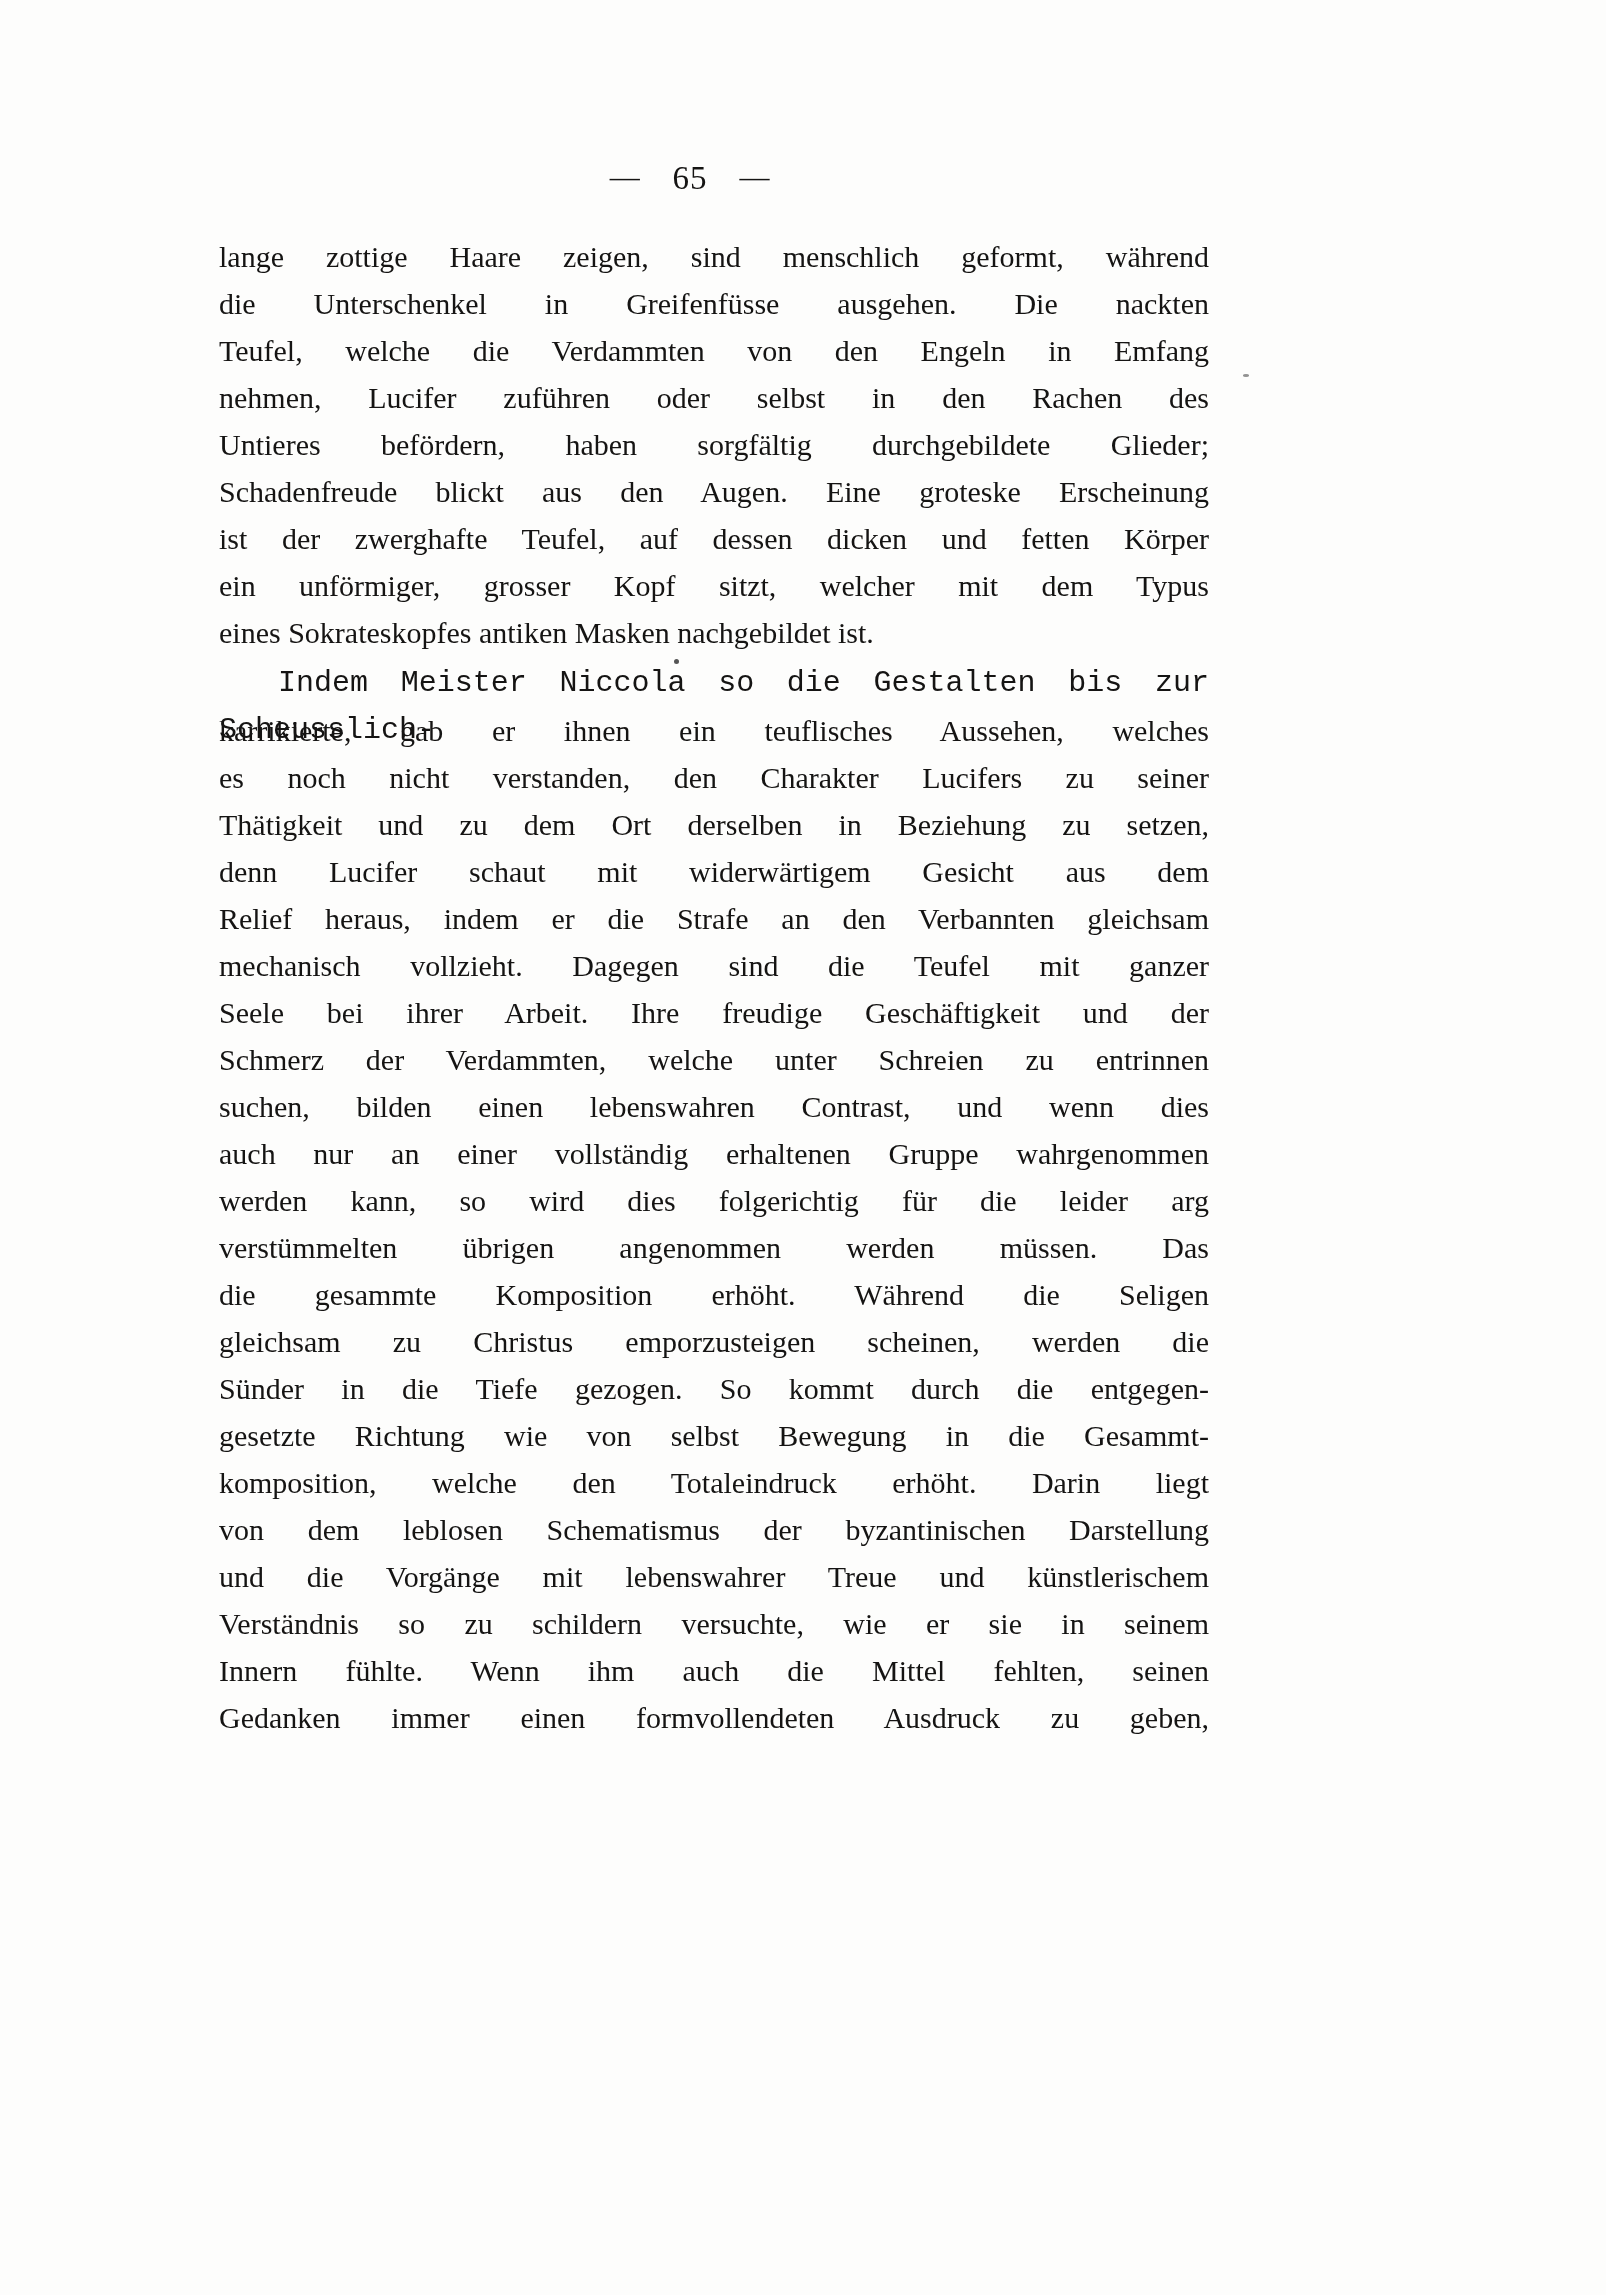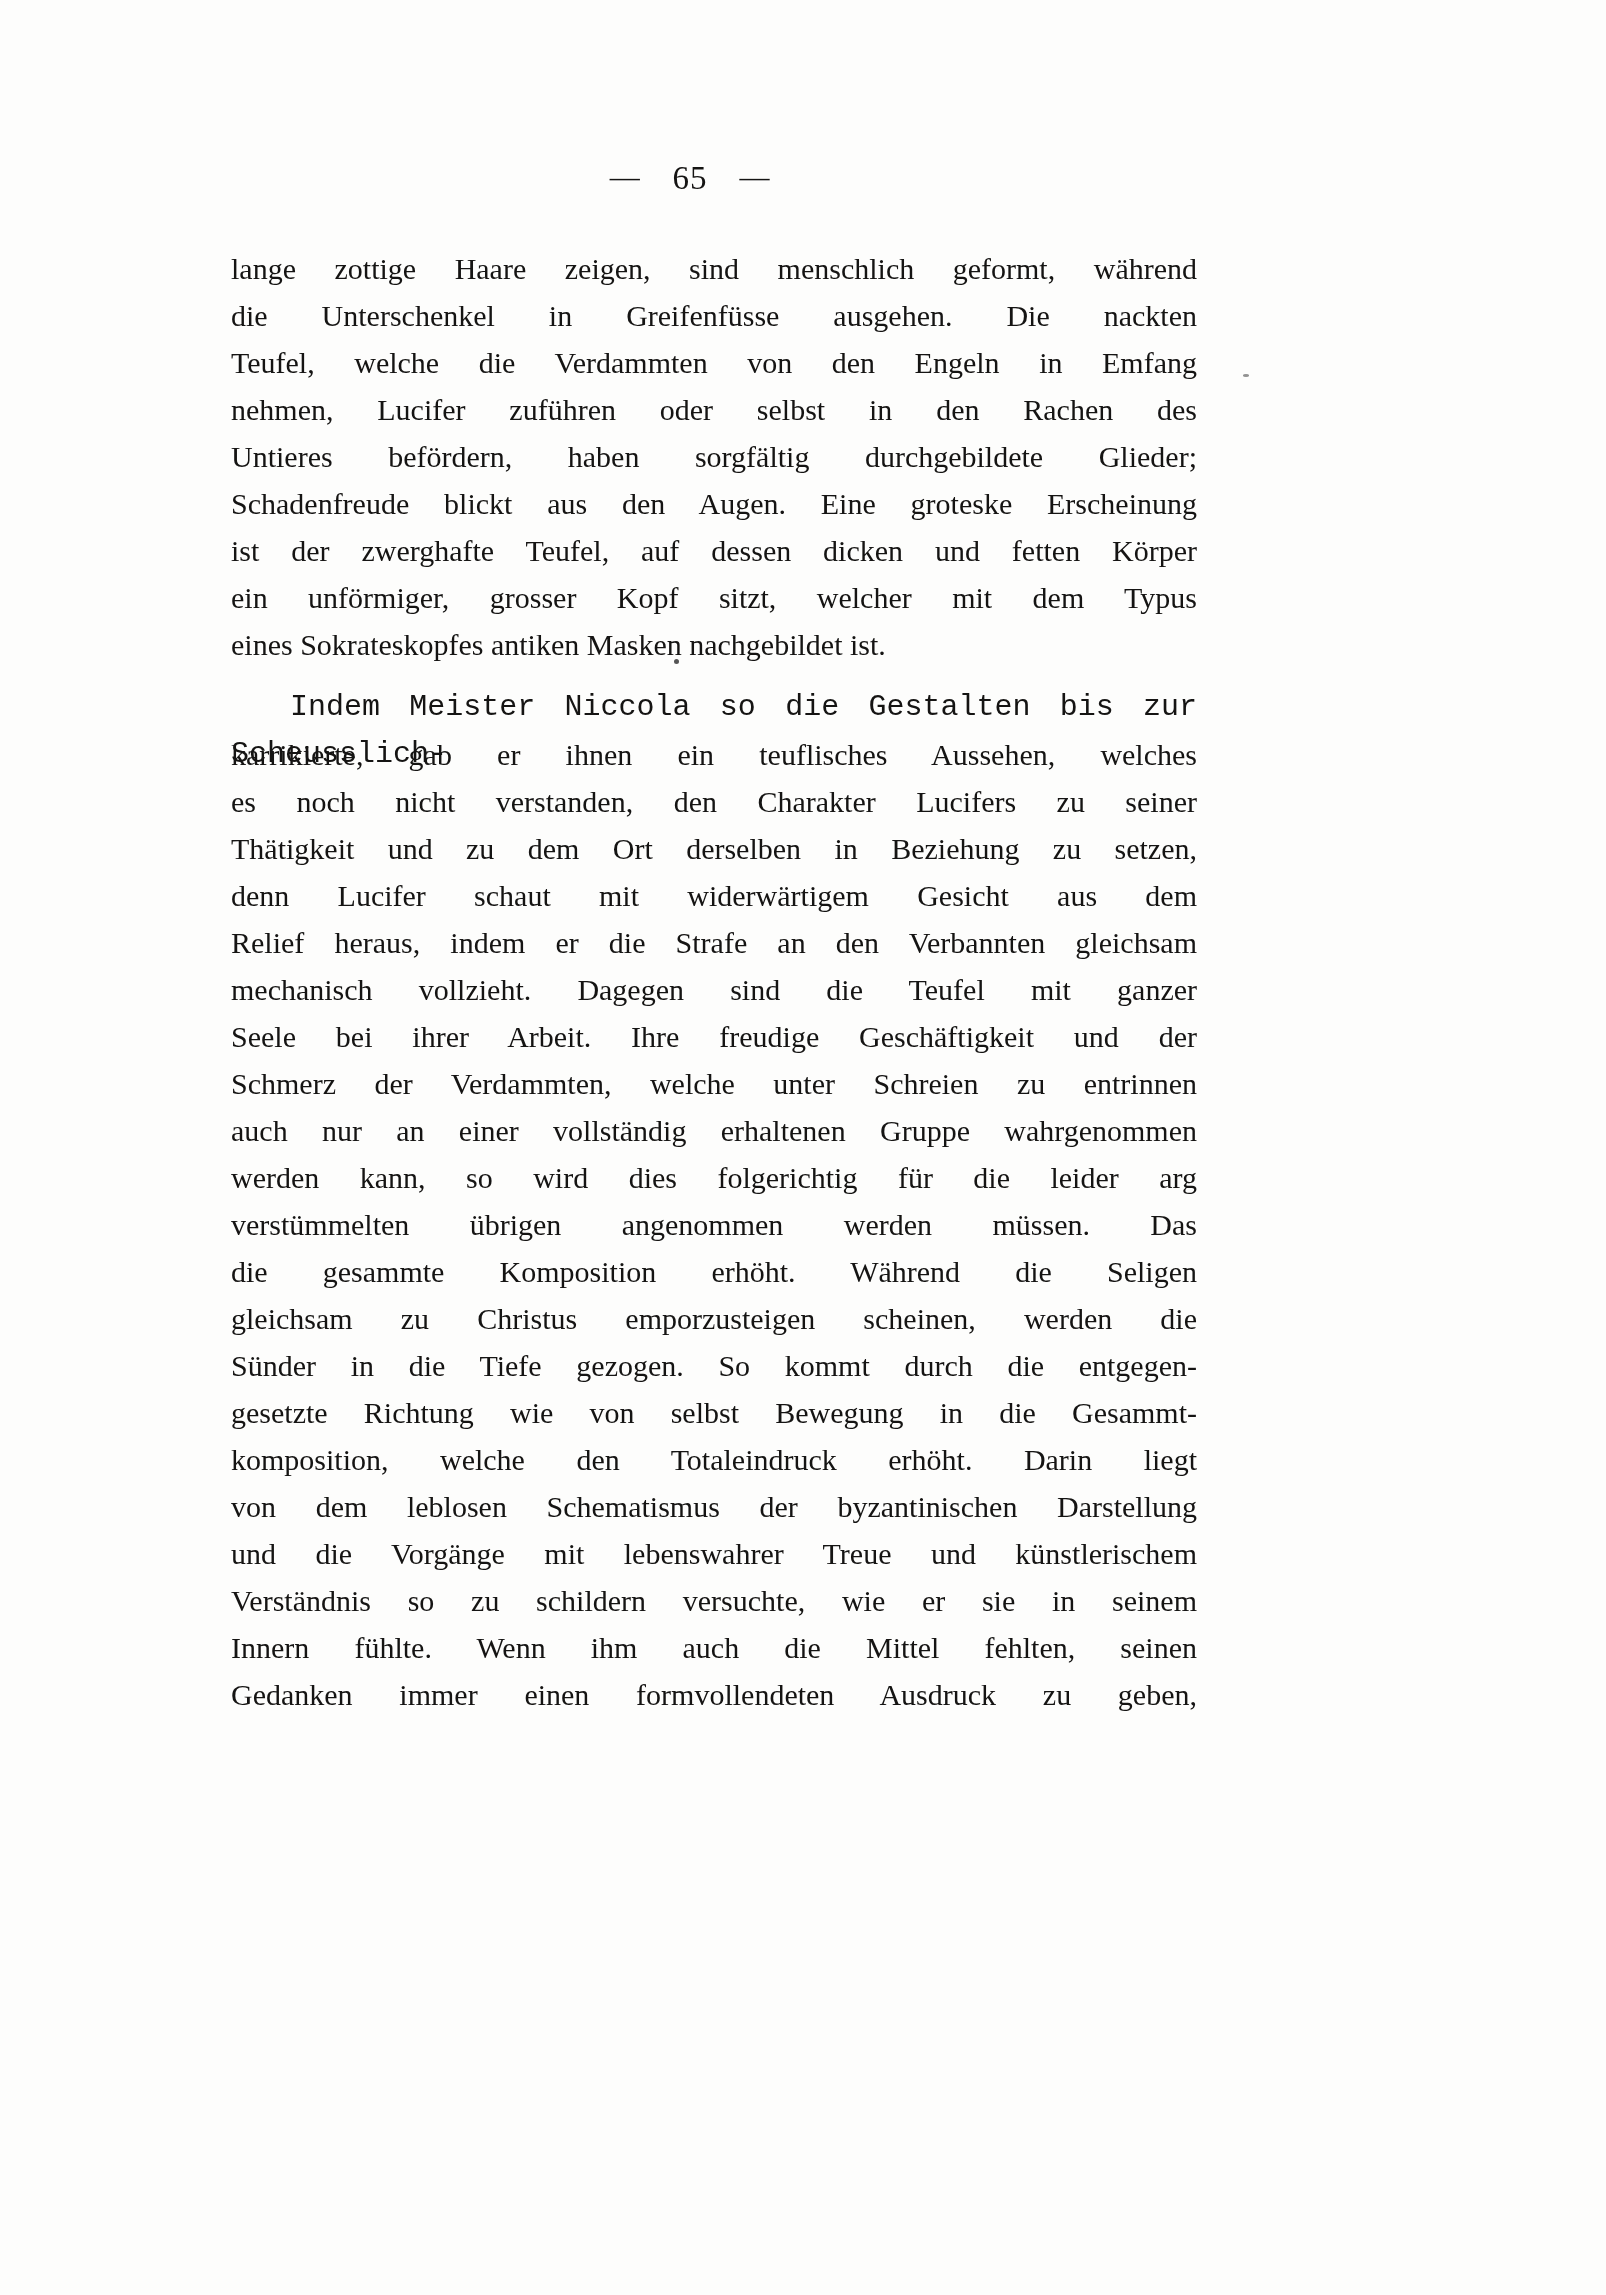--- a/index.html
+++ b/index.html
@@ -36,21 +36,21 @@
     top: -1.8px;
   }
   .page-body {
     position: absolute;
     top: 229px;
     left: 215px;
     width: 998px;
     font-size: 30px;
     line-height: 47px;
   }
-  .paragraph { margin: 16px; }
+  .paragraph { margin: 4px; }
   .line {
     text-align: justify;
     text-align-last: justify;
     text-justify: inter-word;
     white-space: normal;
     height: 47px;
     overflow: visible;
   }
   .line.indent { text-indent: 59px; font-family: Liberation Mono, monospace; }
   .line.last-short { text-align-last: left; }
@@ -87,20 +87,21 @@
       <div class="paragraph">
         <div class="line indent">Indem Meister Niccola so die Gestalten bis zur Scheusslich-</div>
         <div class="line">karrikierte, gab er ihnen ein teuflisches Aussehen, welches</div>
         <div class="line">es noch nicht verstanden, den Charakter Lucifers zu seiner</div>
         <div class="line">Thätigkeit und zu dem Ort derselben in Beziehung zu setzen,</div>
         <div class="line">denn Lucifer schaut mit widerwärtigem Gesicht aus dem</div>
         <div class="line">Relief heraus, indem er die Strafe an den Verbannten gleichsam</div>
         <div class="line">mechanisch vollzieht. Dagegen sind die Teufel mit ganzer</div>
         <div class="line">Seele bei ihrer Arbeit. Ihre freudige Geschäftigkeit und der</div>
         <div class="line">Schmerz der Verdammten, welche unter Schreien zu entrinnen</div>
+        <div class="line">suchen, bilden einen lebenswahren Contrast, und wenn dies</div>
         <div class="line">auch nur an einer vollständig erhaltenen Gruppe wahrgenommen</div>
         <div class="line">werden kann, so wird dies folgerichtig für die leider arg</div>
         <div class="line">verstümmelten übrigen angenommen werden müssen. Das</div>
         <div class="line">die gesammte Komposition erhöht. Während die Seligen</div>
         <div class="line">gleichsam zu Christus emporzusteigen scheinen, werden die</div>
         <div class="line">Sünder in die Tiefe gezogen. So kommt durch die entgegen-</div>
         <div class="line">gesetzte Richtung wie von selbst Bewegung in die Gesammt-</div>
         <div class="line">komposition, welche den Totaleindruck erhöht. Darin liegt</div>
         <div class="line">von dem leblosen Schematismus der byzantinischen Darstellung</div>
         <div class="line">und die Vorgänge mit lebenswahrer Treue und künstlerischem</div>

